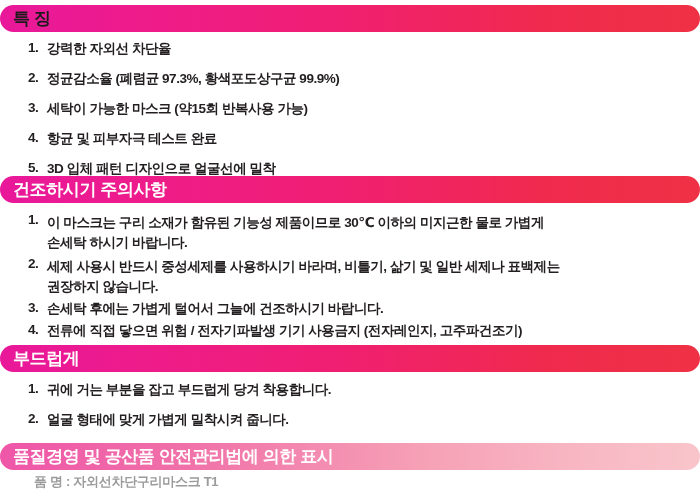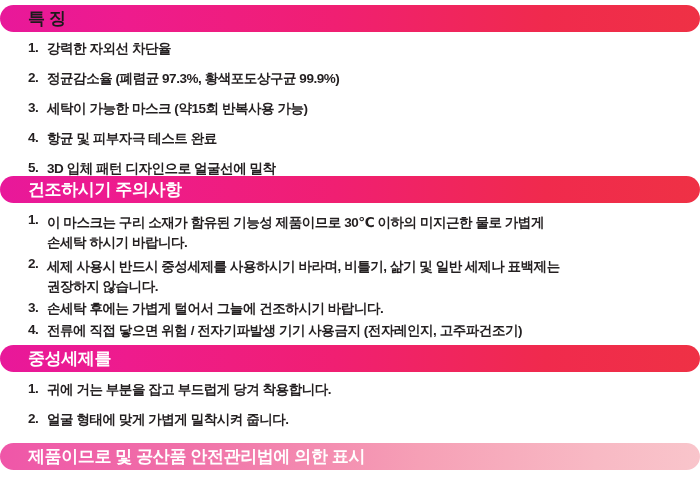--- a/index.html
+++ b/index.html
@@ -26,21 +26,21 @@
     position: absolute;
     left: 0;
     height: 27px;
     border-top-right-radius: 14px;
     border-bottom-right-radius: 14px;
     border-top-left-radius: 14px;
     border-bottom-left-radius: 14px;
     display: flex;
     align-items: center;
     box-sizing: border-box;
-    padding-left: 28px;
+    padding-left: 13px;
   }
   .bar-strong {
     width: 700px;
     background: linear-gradient(to right, #e8189a 0%, #ee1b8d 18%, #f01f72 48%, #f02a4d 78%, #ef3145 100%);
   }
   .bar-light {
     width: 700px;
     background: linear-gradient(to right, #ef56a8 0%, #f06fa8 25%, #f6a0b6 60%, #f8b9c4 85%, #f9c5cb 100%);
   }
   .bar-title {
@@ -152,32 +152,33 @@
       <span class="num">3.</span>
       <span class="txt">손세탁 후에는 가볍게 털어서 그늘에 건조하시기 바랍니다.</span>
     </div>
     <div class="row">
       <span class="num">4.</span>
       <span class="txt">전류에 직접 닿으면 위험 / 전자기파발생 기기 사용금지 (전자레인지, 고주파건조기)</span>
     </div>
   </div>
 
   <div class="bar bar-strong" style="top:345px;">
-    <span class="bar-title title-white">중성세제를</span>
+    <span class="bar-title title-white">부드럽게</span>
   </div>
 
   <div class="list usage indent-28" style="top:381px;">
     <div class="row">
       <span class="num">1.</span>
       <span class="txt">귀에 거는 부분을 잡고 부드럽게 당겨 착용합니다.</span>
     </div>
     <div class="row">
       <span class="num">2.</span>
       <span class="txt">얼굴 형태에 맞게 가볍게 밀착시켜 줍니다.</span>
     </div>
   </div>
 
   <div class="bar bar-light" style="top:443px;">
-    <span class="bar-title title-white">제품이므로 및 공산품 안전관리법에 의한 표시</span>
+    <span class="bar-title title-white">품질경영 및 공산품 안전관리법에 의한 표시</span>
   </div>
 
+  <div class="footer-note" style="top:473px;">품 명 : 자외선차단구리마스크 T1</div>
 
 </div>
 
 </body></html>

